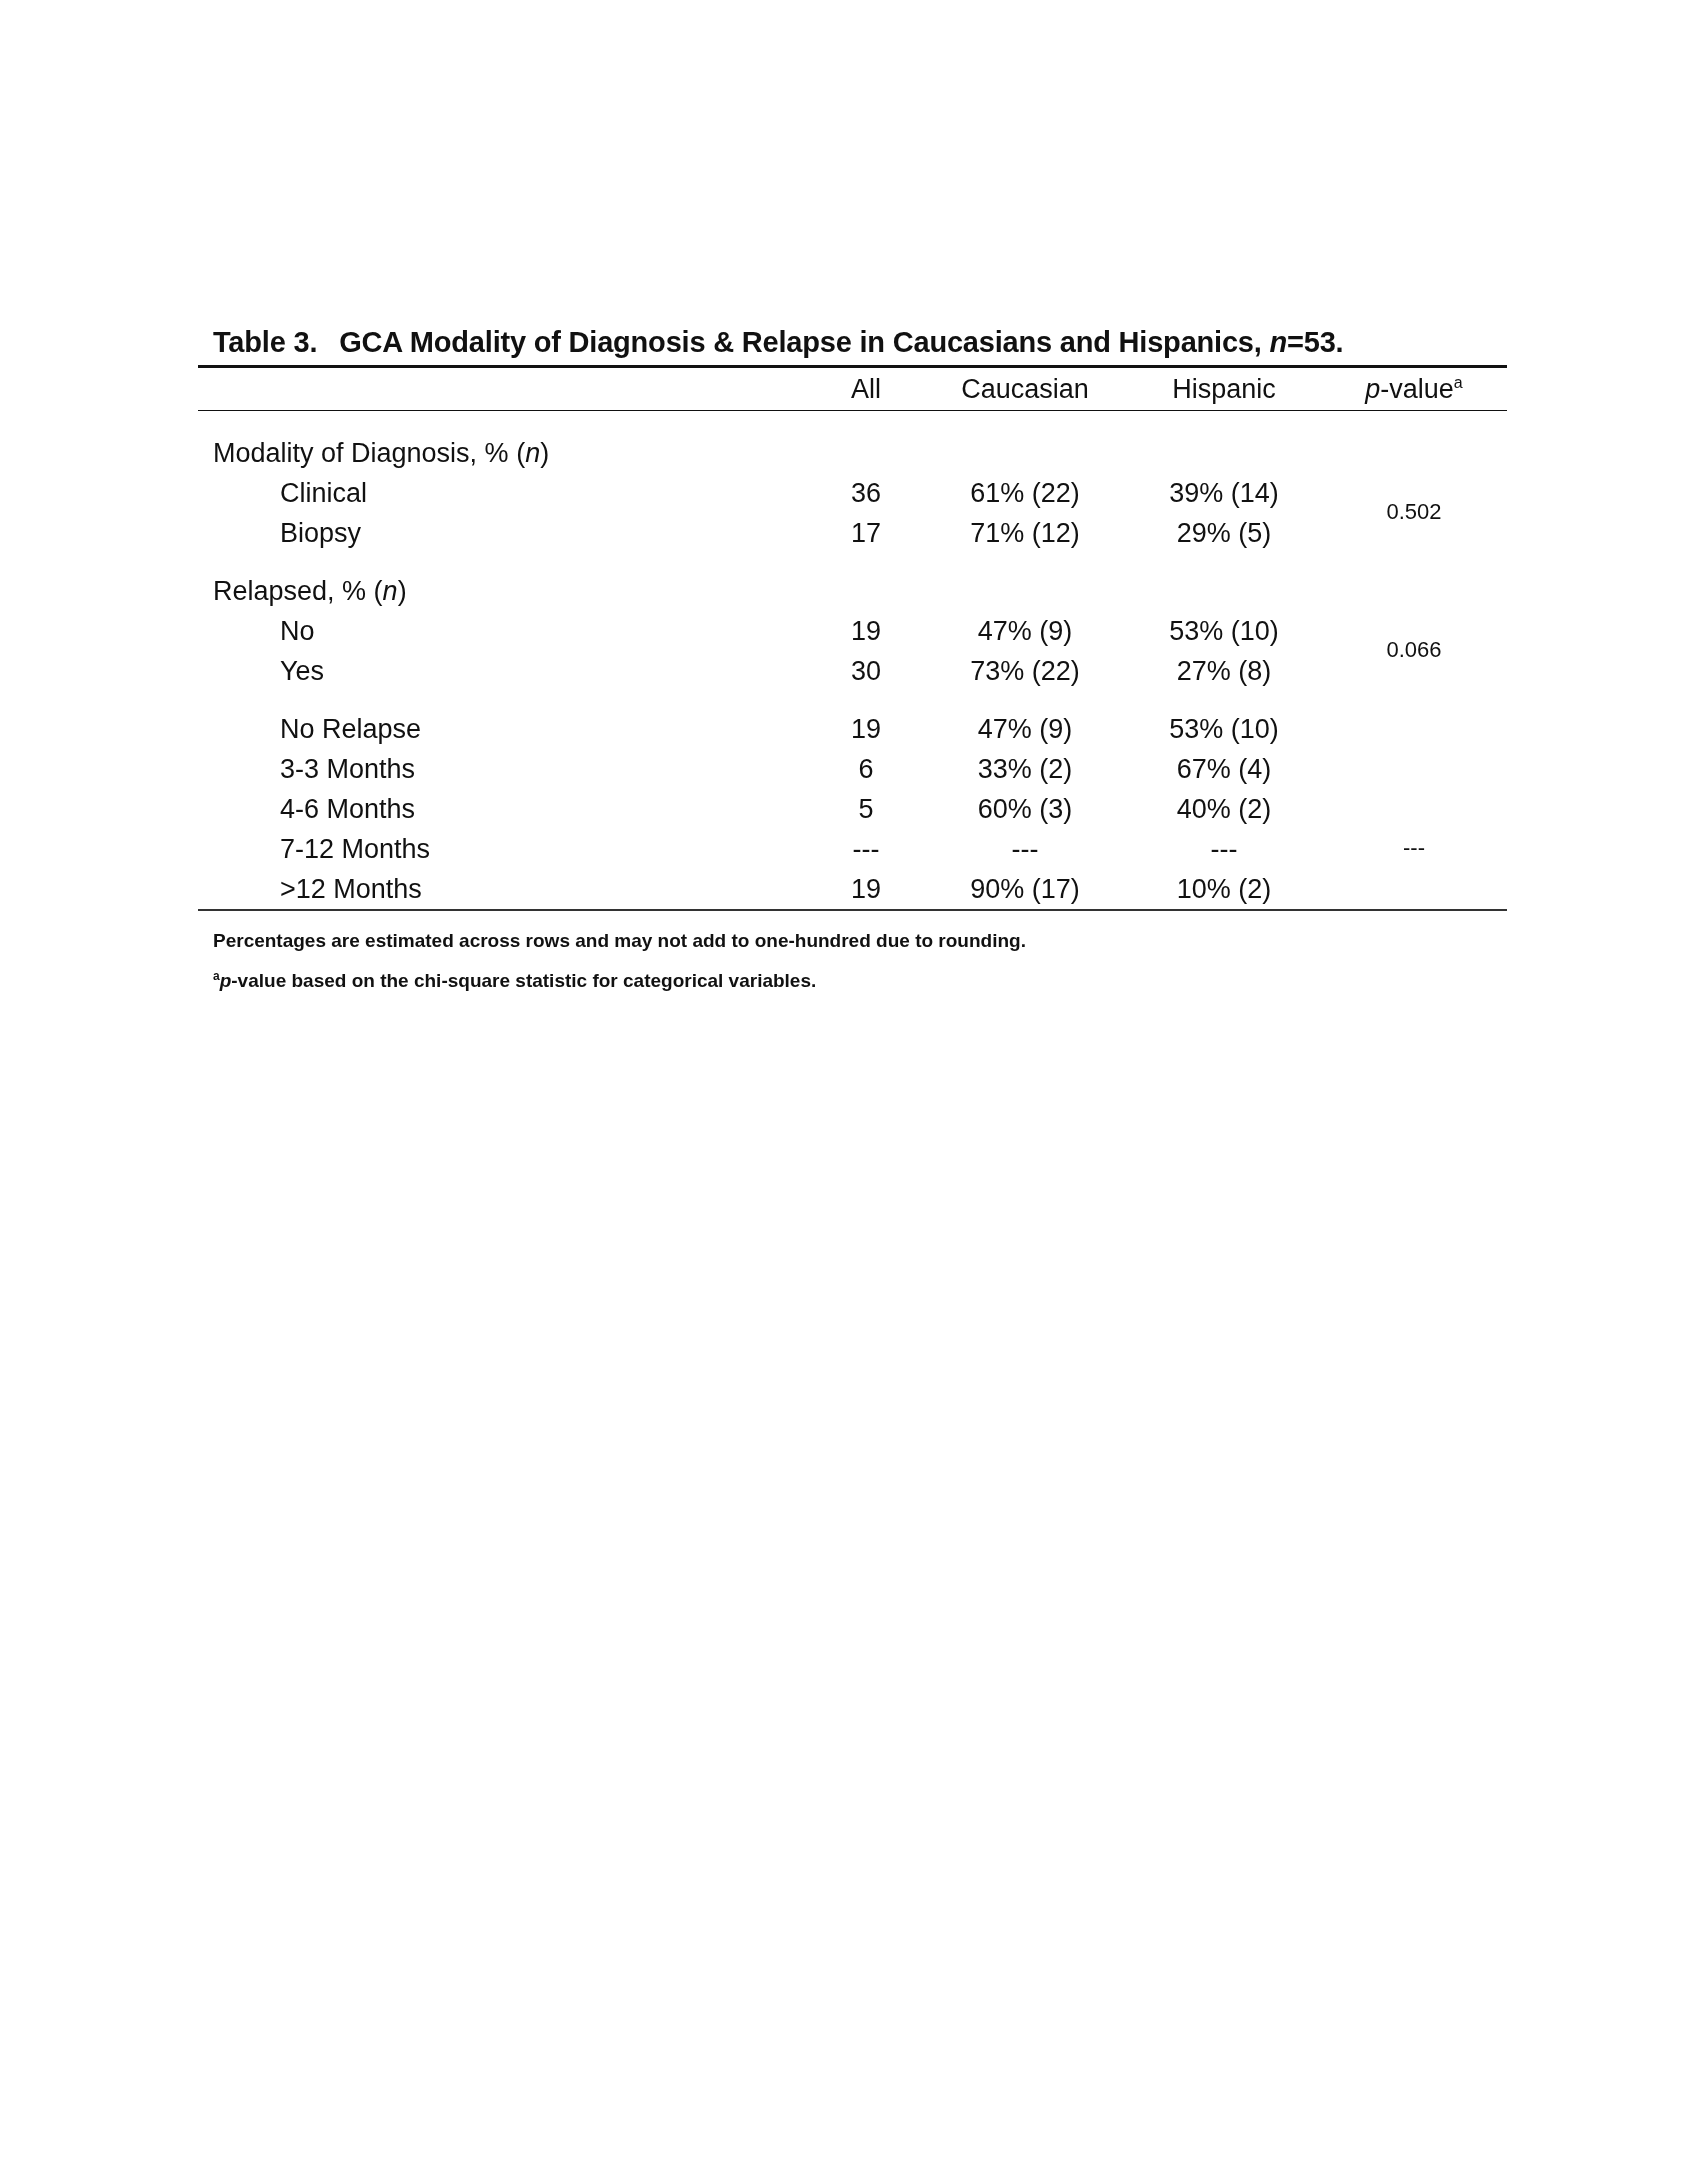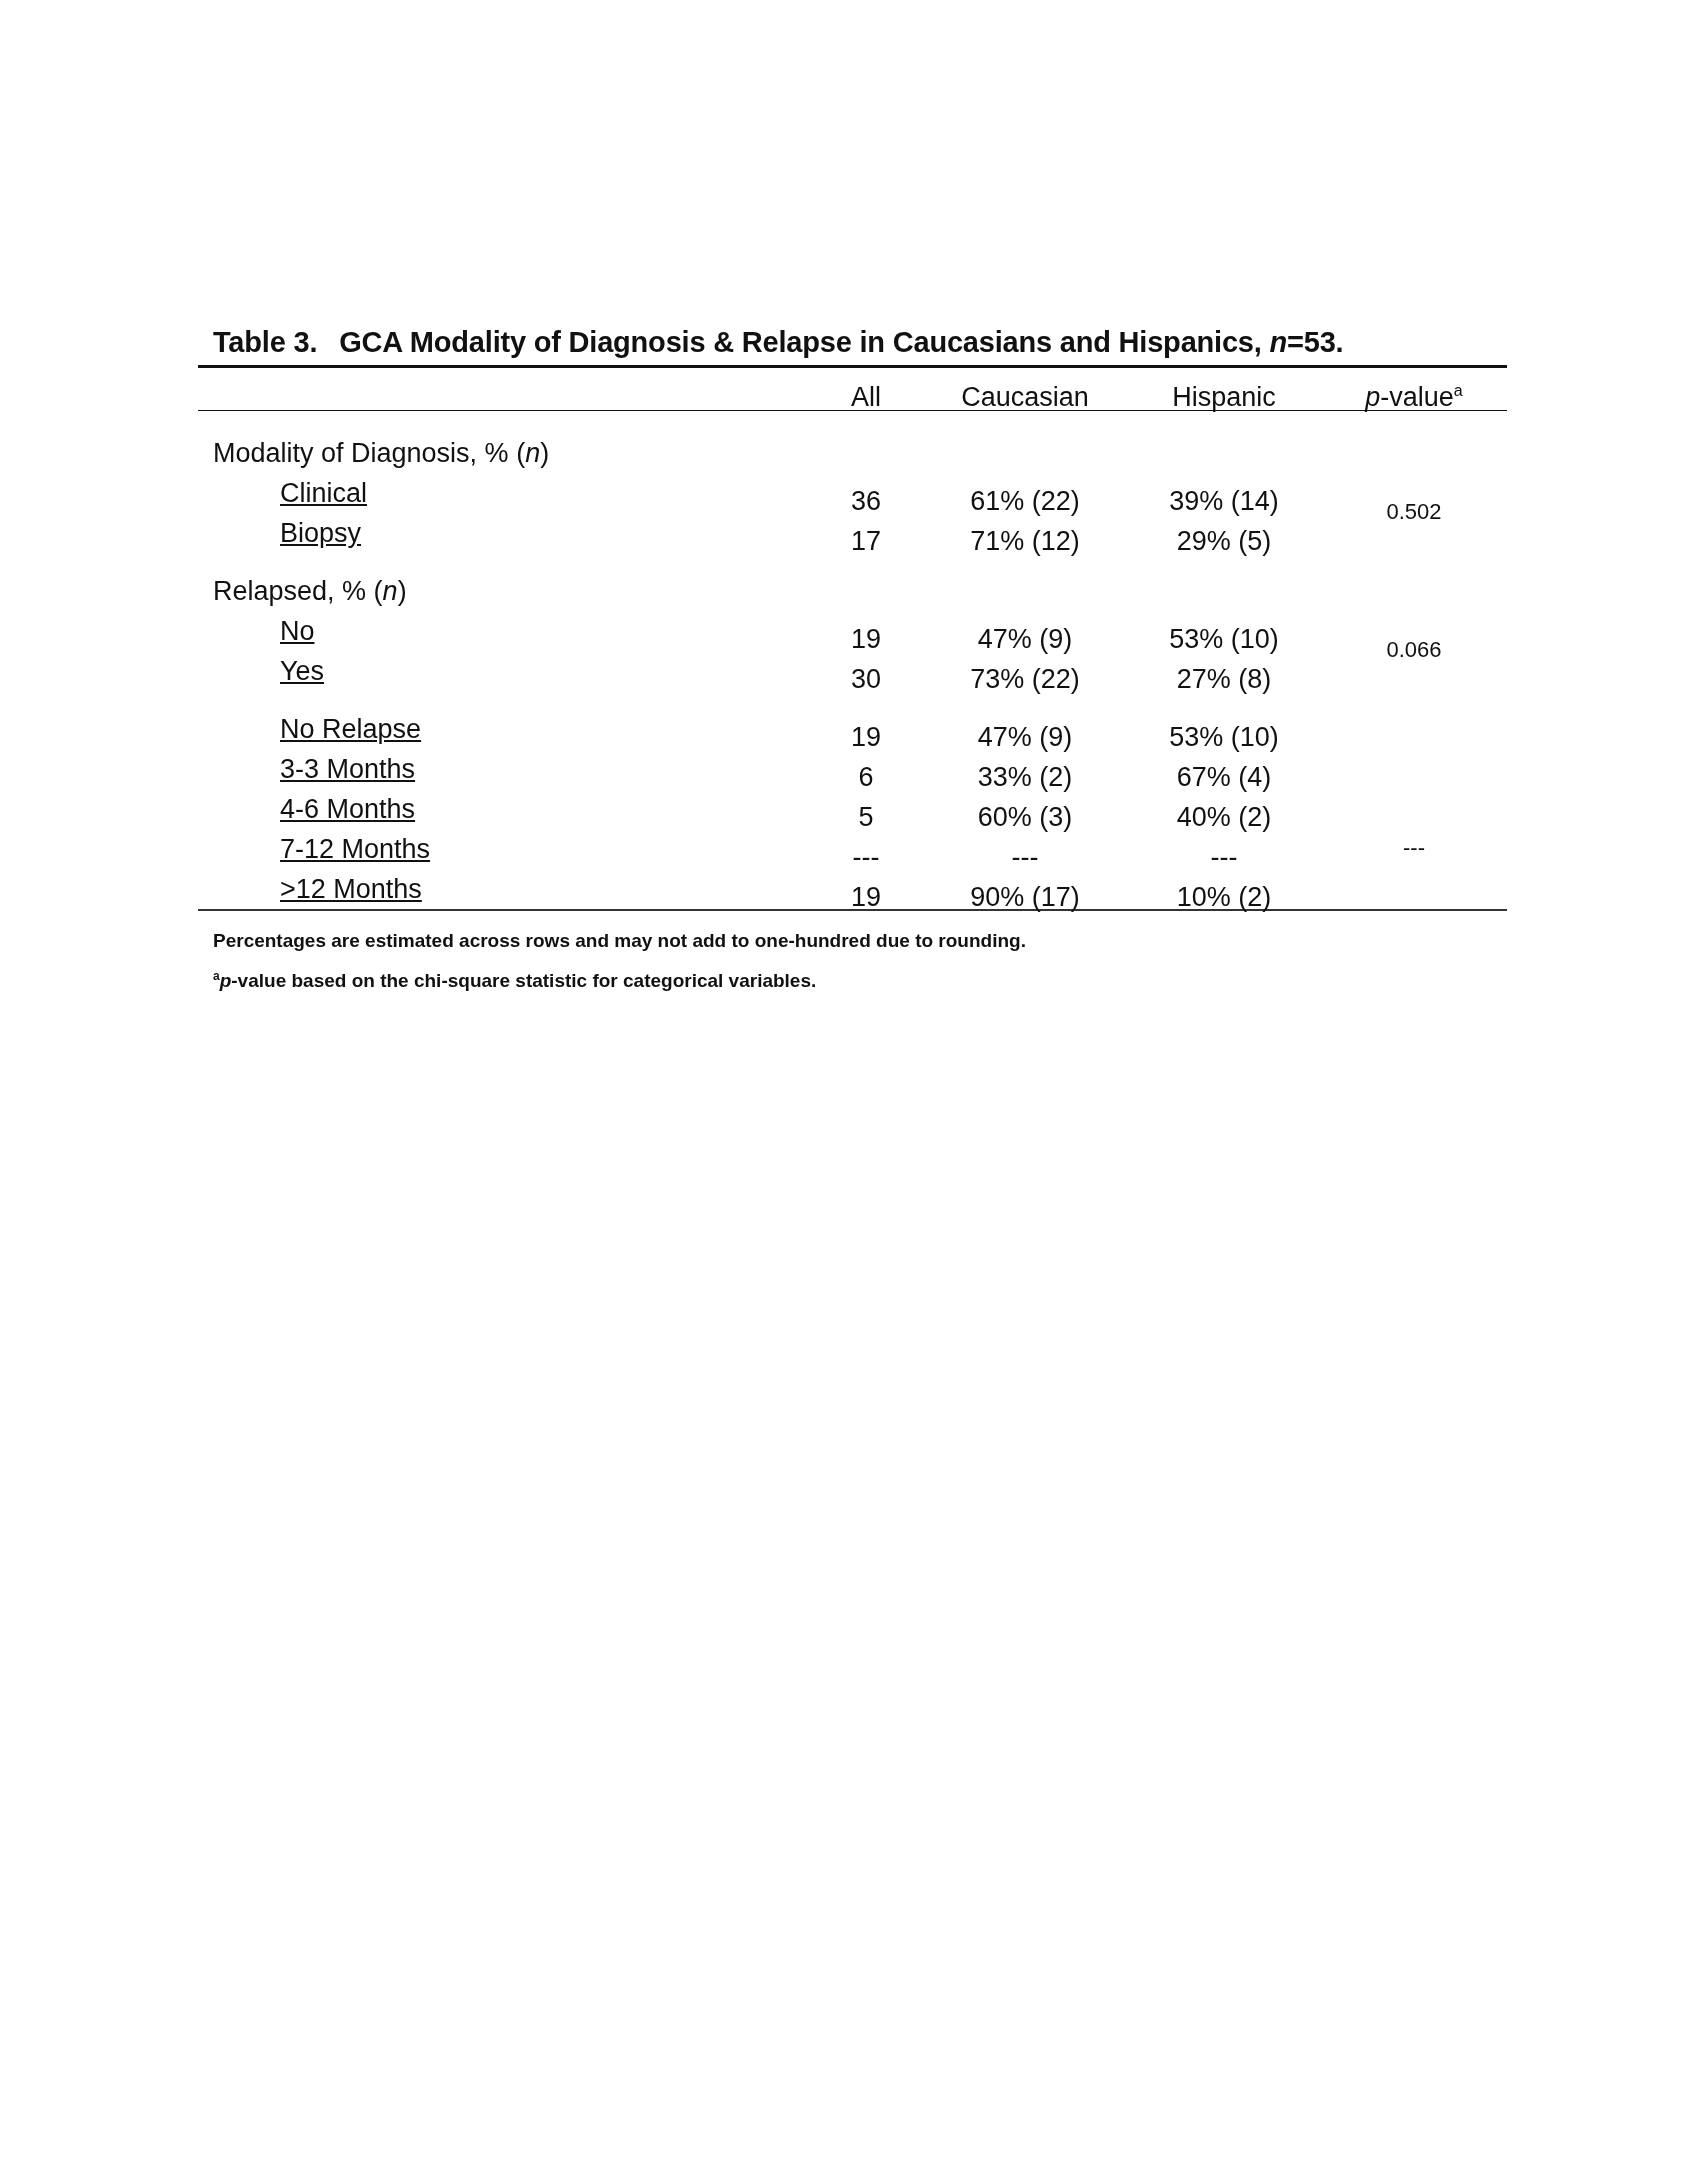--- a/index.html
+++ b/index.html
@@ -42,36 +42,36 @@
     }
     .row {
       position: relative;
       height: 40px;
       font-size: 27px;
       line-height: 40px;
     }
     .row.header { height: 42px; line-height: 42px; }
     .cell {
       position: absolute;
-      top: 8px;
+      top: 0;
       white-space: nowrap;
       transform: translateX(-50%);
       text-align: center;
     }
     .c-all { left: 668px; }
     .c-cau { left: 827px; }
     .c-his { left: 1026px; }
     .c-pv  { left: 1216px; }
     .label {
       position: absolute;
       left: 15px;
       top: 0;
       white-space: nowrap;
     }
-    .label.indent { left: 82px; text-decoration: underline; }
+    .label.indent { left: 82px; }
     .section-head .label { font-weight: normal; }
     .gap-top { height: 22px; }
     .gap-sec { height: 18px; }
     .pv-span {
       position: absolute;
       left: 1216px;
       transform: translateX(-50%);
       font-size: 22px;
       white-space: nowrap;
     }

